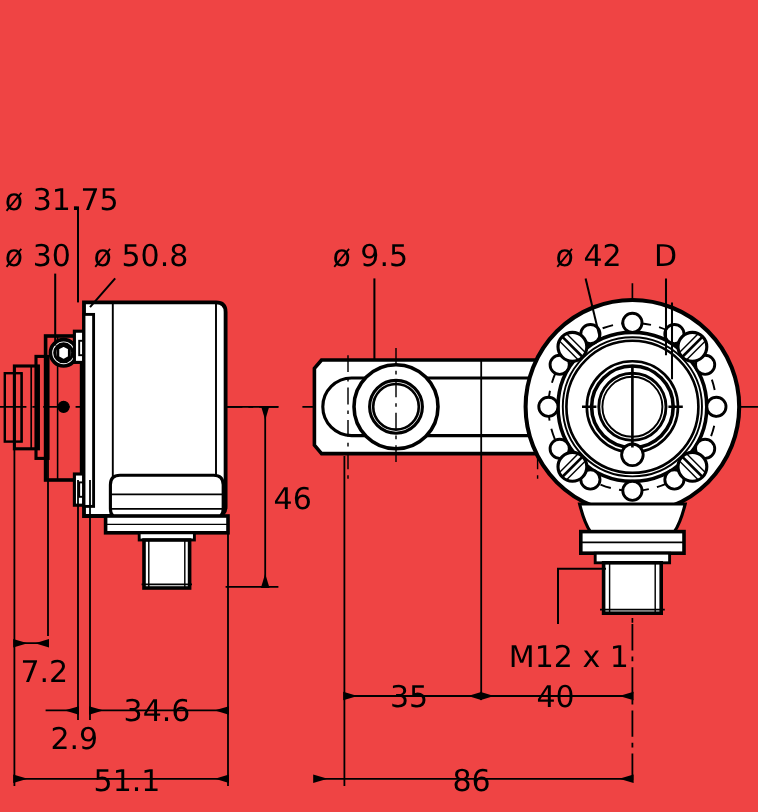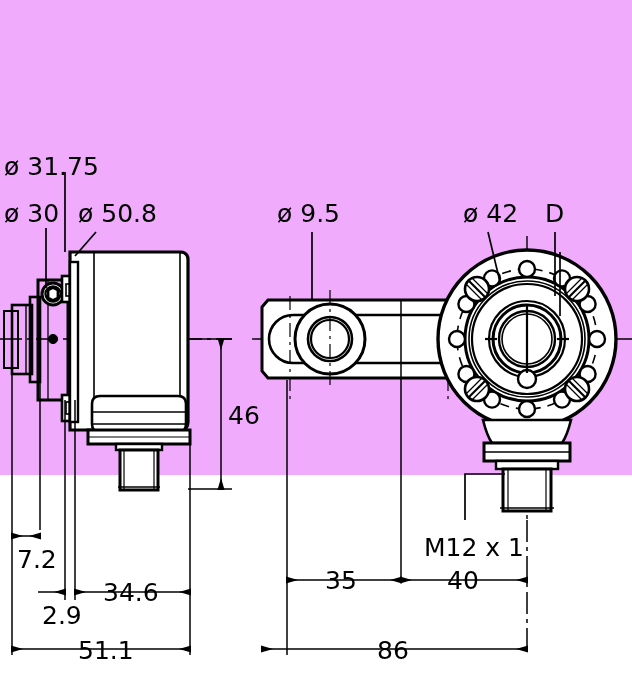--- a/index.html
+++ b/index.html
@@ -1,18 +1,18 @@
 <!DOCTYPE html>
 <html><head>
 <meta charset="utf-8">
 <style>
   html,body{margin:0;padding:0;background:#ffffff;}
   body{width:632px;height:677px;overflow:hidden;
        font-family:"DejaVu Sans","Liberation Sans",sans-serif;}
-  #stage{position:relative;width:632px;height:475px;background:#f0abfc;}
+  #stage{position:relative;width:632px;height:677px;background:#ef4444;}
   svg#dwg{position:absolute;left:0;top:0;width:632px;height:677px;display:block;}
   text{font-family:"DejaVu Sans","Liberation Sans",sans-serif;fill:#000;}
   .dimtxt{font-size:25px;}
   .lbl{font-size:25px;}
 </style>
 </head>
 <body>
 
 <div id="stage">
 <svg id="dwg" viewBox="0 0 632 677">

